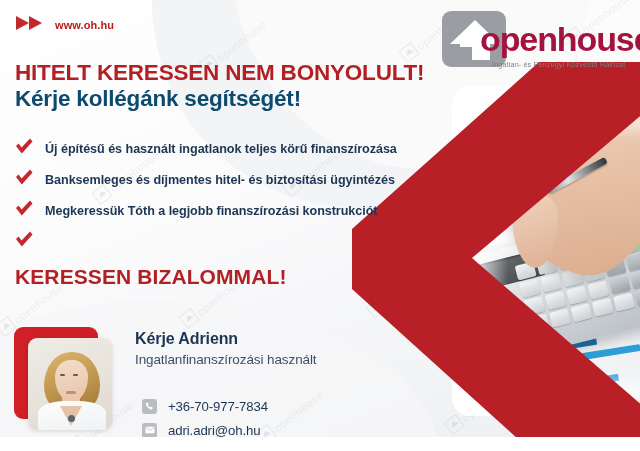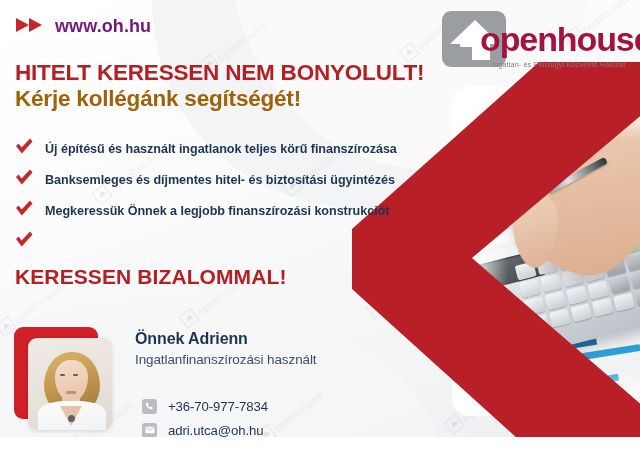--- a/index.html
+++ b/index.html
@@ -225,23 +225,23 @@
   
   .site-row {
     position: absolute;
     left: 16px; top: 16px;
     display: flex;
     align-items: center;
     gap: 13px;
   }
   .arrow-icon { display: block; }
   .site-url {
-    font-size: 18px;
+    font-size: 11px;
     font-weight: bold;
-    color: #701a75;
+    color: #b91c1c;
     letter-spacing: .1px;
   }
 
   .logo {
     position: absolute;
     right: 2px; top: 8px;
     width: 216px;
     height: 72px;
   }
   .logo-house {
@@ -276,21 +276,21 @@
     font-weight: bold;
     color: #b32024;
     letter-spacing: -.2px;
     white-space: nowrap;
   }
   .headline2 {
     position: absolute;
     left: 15px; top: 86px;
     font-size: 22.5px;
     font-weight: bold;
-    color: #a16207;
+    color: #0c4a6e;
     letter-spacing: -.2px;
     white-space: nowrap;
   }
 
   
   .bullets {
     position: absolute;
     left: 14px; top: 133px;
     width: 470px;
   }
@@ -570,21 +570,21 @@
       </span>
       <span class="bullet-text">Banksemleges és díjmentes hitel- és biztosítási ügyintézés</span>
     </div>
 
     <div class="bullet">
       <span>
         <svg width="20" height="18" viewBox="0 0 20 18" xmlns="http://www.w3.org/2000/svg">
           <path d="M2 8 L4.5 5.5 L7.6 9.5 L16 0.5 L18.5 3.5 L7.8 15.5 Z" fill="#c4272c"></path>
         </svg>
       </span>
-      <span class="bullet-text">Megkeressük Önnek a legjobb finanszírozási konstrukciót</span>
+      <span class="bullet-text">Megkeressük Tóth a legjobb finanszírozási konstrukciót</span>
     </div>
 
     <div class="bullet">
       <span>
         <svg width="20" height="18" viewBox="0 0 20 18" xmlns="http://www.w3.org/2000/svg">
           <path d="M2 8 L4.5 5.5 L7.6 9.5 L16 0.5 L18.5 3.5 L7.8 15.5 Z" fill="#c4272c"></path>
         </svg>
       </span>
     </div>
 
@@ -602,42 +602,42 @@
         <div class="ph-eye l"></div>
         <div class="ph-eye r"></div>
         <div class="ph-lips"></div>
         <div class="ph-neck"></div>
         <div class="ph-body"></div>
         <div class="ph-vneck"></div>
         <div class="ph-pendant"></div>
       </div>
     </div>
 
-    <div class="agent-name">Önnek Adrienn</div>
+    <div class="agent-name">Kérje Adrienn</div>
     <div class="agent-role">Ingatlanfinanszírozási használt</div>
 
     <div class="contacts">
 
       <div class="contact-row">
         <span class="contact-icon">
           <svg width="9" height="9" viewBox="0 0 12 12" xmlns="http://www.w3.org/2000/svg">
             <path d="M2.2 1 L4 1 L4.9 3.3 L3.8 4.3 C4.4 5.6 5.4 6.6 6.7 7.2 L7.7 6.1 L10 7 L10 8.8 C10 9.5 9.4 10 8.8 9.9 C4.9 9.4 1.6 6.1 1.1 2.2 C1 1.6 1.5 1 2.2 1 Z" fill="#ffffff"></path>
           </svg>
         </span>
         <span class="contact-text">+36-70-977-7834</span>
       </div>
 
       <div class="contact-row">
         <span class="contact-icon">
           <svg width="10" height="8" viewBox="0 0 12 9" xmlns="http://www.w3.org/2000/svg">
             <rect x="0.6" y="0.6" width="10.8" height="7.8" rx="1" fill="#ffffff"></rect>
             <path d="M1.2 1.4 L6 5 L10.8 1.4" stroke="#b9bcc0" stroke-width="1" fill="none"></path>
           </svg>
         </span>
-        <span class="contact-text">adri.utca@oh.hu</span>
+        <span class="contact-text">adri.adri@oh.hu</span>
       </div>
 
       <div class="contact-row">
         <span class="contact-icon">
           <svg width="8" height="10" viewBox="0 0 9 12" xmlns="http://www.w3.org/2000/svg">
             <path d="M4.5 0.6 C2.4 0.6 0.8 2.2 0.8 4.2 C0.8 6.9 4.5 11.3 4.5 11.3 C4.5 11.3 8.2 6.9 8.2 4.2 C8.2 2.2 6.6 0.6 4.5 0.6 Z" fill="#ffffff"></path>
             <circle cx="4.5" cy="4.2" r="1.4" fill="#b9bcc0"></circle>
           </svg>
         </span>
         <span class="contact-text">9023 Győr, Verseny utca 32.</span>

